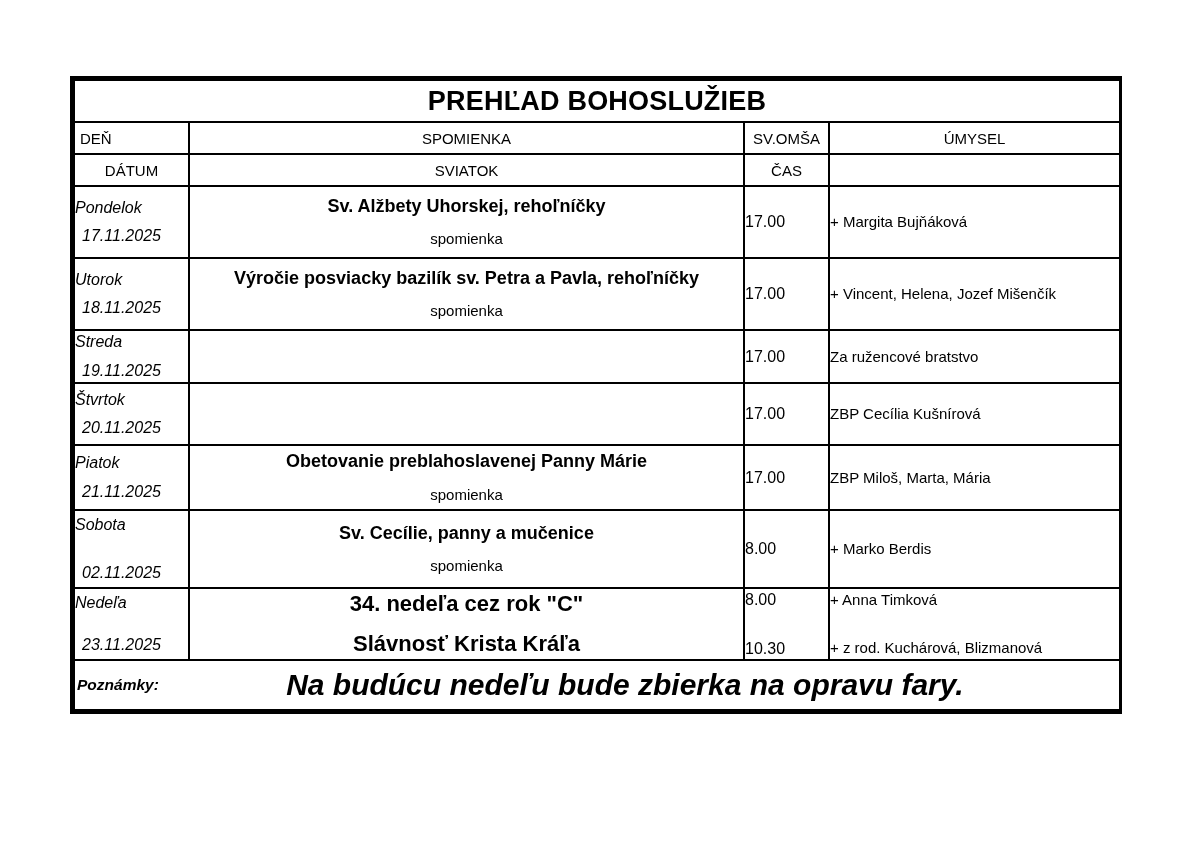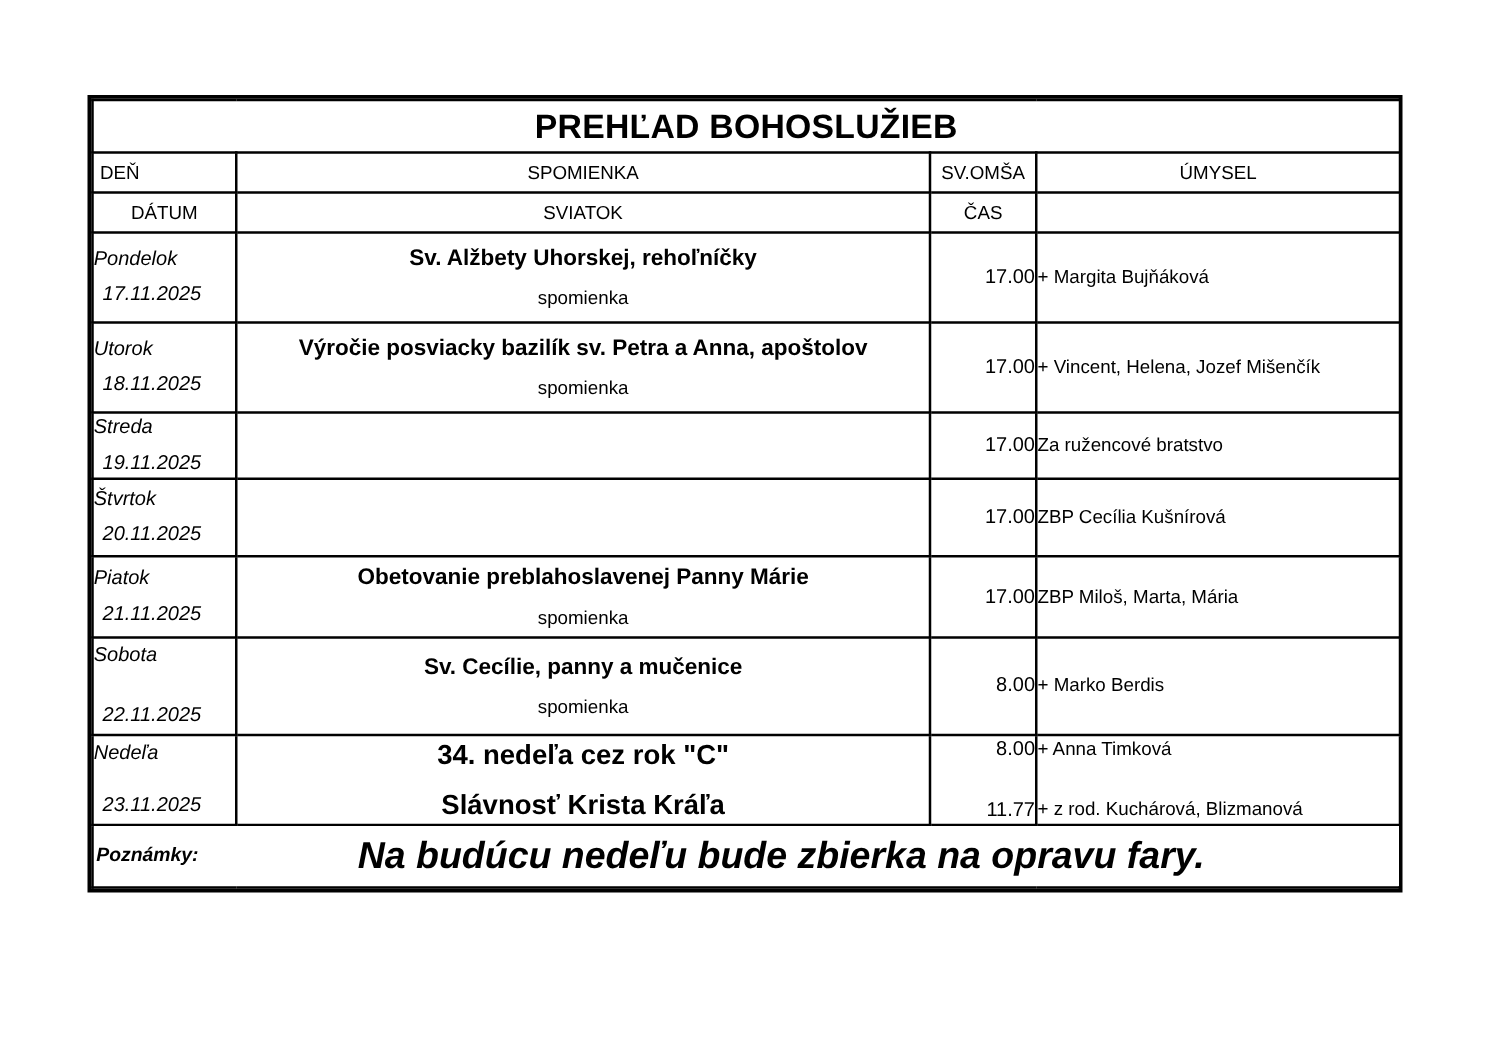--- a/index.html
+++ b/index.html
@@ -127,21 +127,21 @@
   .memocell .feast.big {
     font-size: 22px;
   }
   .memocell .feast.second {
     margin-top: 14px;
   }
   .memocell.empty { height: 100%; }
 
   
   .timecell {
-    text-align: right;
+    text-align: left;
     font-family: "Liberation Sans", sans-serif;
     font-size: 16px;
     line-height: 1.2;
     padding: 6px 2px;
   }
   .timecell .t {
     display: block;
   }
   .timecell .t.second {
     margin-top: 30px;
@@ -254,21 +254,21 @@
             <span class="i">+ Margita Bujňáková</span>
           </td>
         </tr>
 
         <tr class="r-tue">
           <td class="daycell gap-sm">
             <span class="dayname">Utorok</span>
             <span class="daydate">18.11.2025</span>
           </td>
           <td class="memocell">
-            <span class="feast">Výročie posviacky bazilík sv. Petra a Anna, apoštolov</span>
+            <span class="feast">Výročie posviacky bazilík sv. Petra a Pavla, rehoľníčky</span>
             <span class="rank">spomienka</span>
           </td>
           <td class="timecell">
             <span class="t">17.00</span>
           </td>
           <td class="intcell">
             <span class="i">+ Vincent, Helena, Jozef Mišenčík</span>
           </td>
         </tr>
 
@@ -317,21 +317,21 @@
             <span class="t">17.00</span>
           </td>
           <td class="intcell">
             <span class="i">ZBP Miloš, Marta, Mária</span>
           </td>
         </tr>
 
         <tr class="r-sat">
           <td class="daycell gap-lg">
             <span class="dayname">Sobota</span>
-            <span class="daydate">22.11.2025</span>
+            <span class="daydate">02.11.2025</span>
           </td>
           <td class="memocell">
             <span class="feast">Sv. Cecílie, panny a mučenice</span>
             <span class="rank">spomienka</span>
           </td>
           <td class="timecell">
             <span class="t">8.00</span>
           </td>
           <td class="intcell">
             <span class="i">+ Marko Berdis</span>
@@ -342,21 +342,21 @@
           <td class="daycell gap-xl">
             <span class="dayname">Nedeľa</span>
             <span class="daydate">23.11.2025</span>
           </td>
           <td class="memocell">
             <span class="feast big">34. nedeľa cez rok "C"</span>
             <span class="feast big second">Slávnosť Krista Kráľa</span>
           </td>
           <td class="timecell">
             <span class="t">8.00</span>
-            <span class="t second">11.77</span>
+            <span class="t second">10.30</span>
           </td>
           <td class="intcell">
             <span class="i">+ Anna Timková</span>
             <span class="i second">+ z rod. Kuchárová, Blizmanová</span>
           </td>
         </tr>
 
         <tr>
           <td class="notes-cell" colspan="4">
             <div class="notes-inner">

